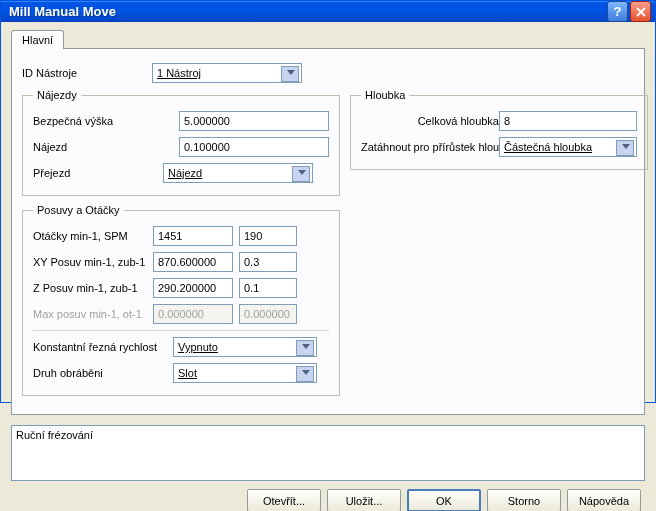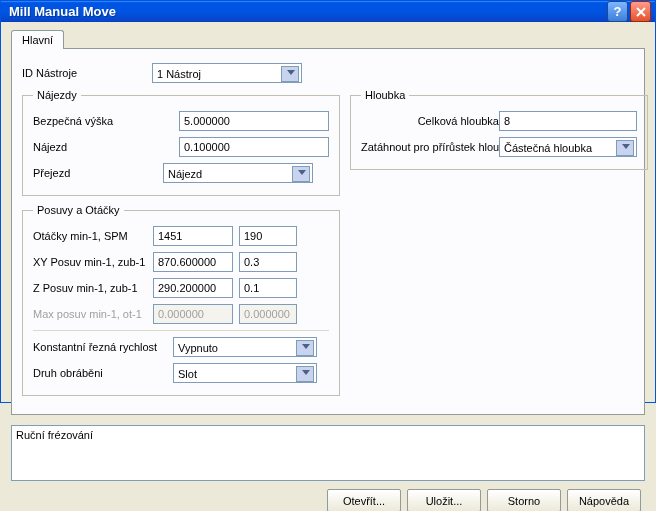--- a/index.html
+++ b/index.html
@@ -74,21 +74,21 @@
 }
 .row { display:flex; align-items:center; margin-bottom:6px; }
 .label { width: 130px; }
 .combo, .input {
   border: 1px solid #7f9db9;
   background:#fff;
   height:20px;
   padding: 2px 4px;
   font: inherit;
 }
-.combo { width:150px; position:relative; display:flex; align-items:flex-end;}
+.combo { width:150px; position:relative; display:flex; align-items:center;text-decoration:underline;}
 .combo-wide { width:150px; }
 .combo::after{
   content:"";
   position:absolute; right:2px; top:2px;
   width:16px; height:14px;
   background:#c7d3ef;
   border:1px solid #7f9db9;
 }
 .combo .chev{
   position:absolute; right:6px; top:6px;
@@ -254,17 +254,18 @@
 
     </div>
 
     <div class="textarea">
       <span>Ruční frézování</span>
     </div>
 
     <div class="buttonbar">
       <button class="btn">Otevřít...</button>
       <button class="btn">Uložit...</button>
+      <button class="btn btn-default">OK</button>
       <button class="btn">Storno</button>
       <button class="btn">Nápověda</button>
     </div>
   </div>
 </div>
 
 </body></html>

